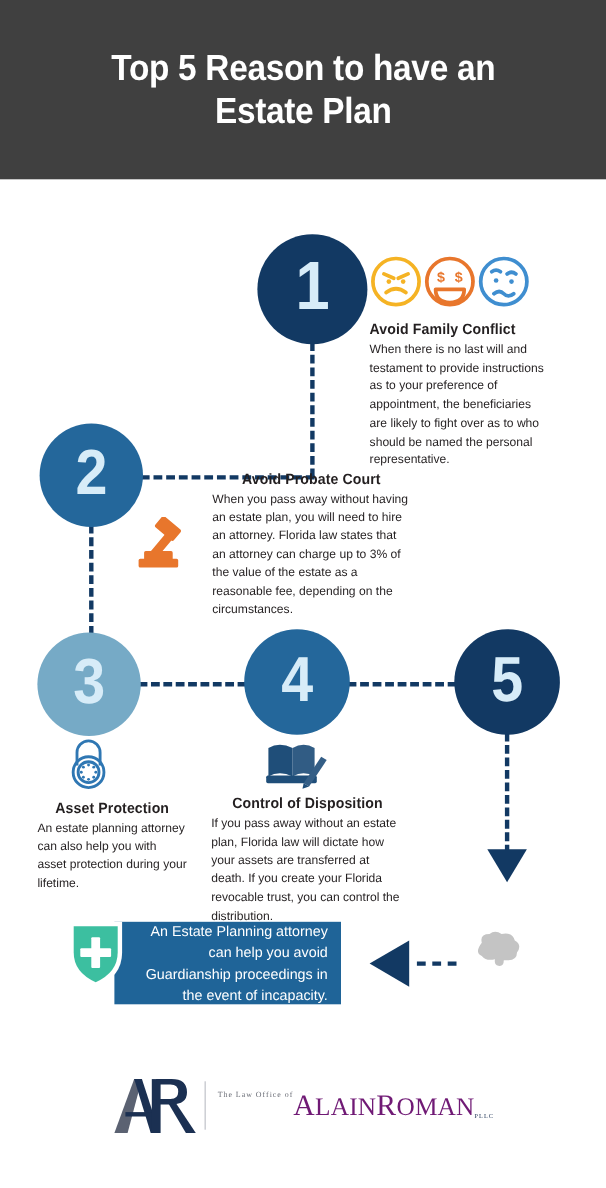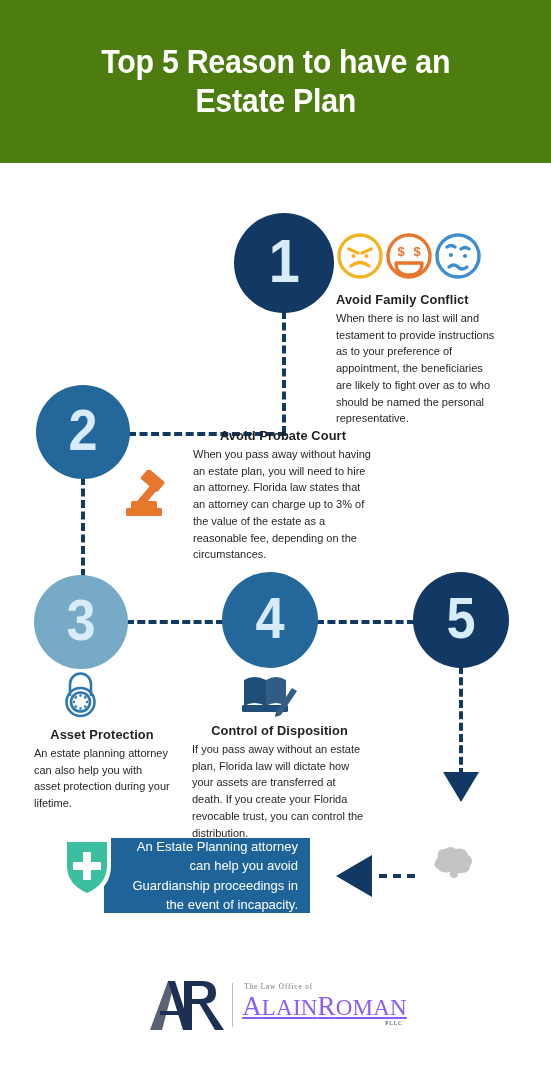--- a/index.html
+++ b/index.html
@@ -21,21 +21,21 @@
     width: 551px;
     height: 1080px;
   }
 
   
   .header {
     position: absolute;
     left: 0; top: 0;
     width: 551px;
     height: 163px;
-    background: #4d7c0f;
+    background: #404040;
     display: flex;
     align-items: center;
     justify-content: center;
   }
   .header-title {
     color: #ffffff;
     font-family: "Liberation Sans Narrow", "Liberation Sans", sans-serif;
     font-size: 33px;
     line-height: 1.18;
     font-weight: bold;
@@ -180,39 +180,38 @@
   }
   .logo-mark { display: block; }
   .logo-divider {
     width: 1px;
     height: 44px;
     background: #b9bcc4;
     margin: 0 9px 0 4px;
   }
   .logo-text {
     display: flex;
-    flex-direction: column;
+    flex-direction: row;
     align-items: flex-start;
     line-height: 1;
   }
   .logo-sub {
     font-family: "Liberation Serif", serif;
     font-size: 7.2px;
     letter-spacing: 0.9px;
     color: #6c6f78;
     margin-bottom: 2px;
     margin-left: 2px;
   }
   .logo-name {
     font-family: "Liberation Serif", serif;
     font-size: 23px;
-    color: #8b5cf6;
+    color: #701a75;
     letter-spacing: 0.2px;
     line-height: 1;
-    text-decoration: underline;
   }
   .logo-name .big { font-size: 27px; }
   .logo-pllc {
     font-family: "Liberation Serif", serif;
     font-size: 5.6px;
     letter-spacing: 1px;
     color: #1b3052;
     align-self: flex-end;
     margin-top: 1px;
     margin-right: 4px;

